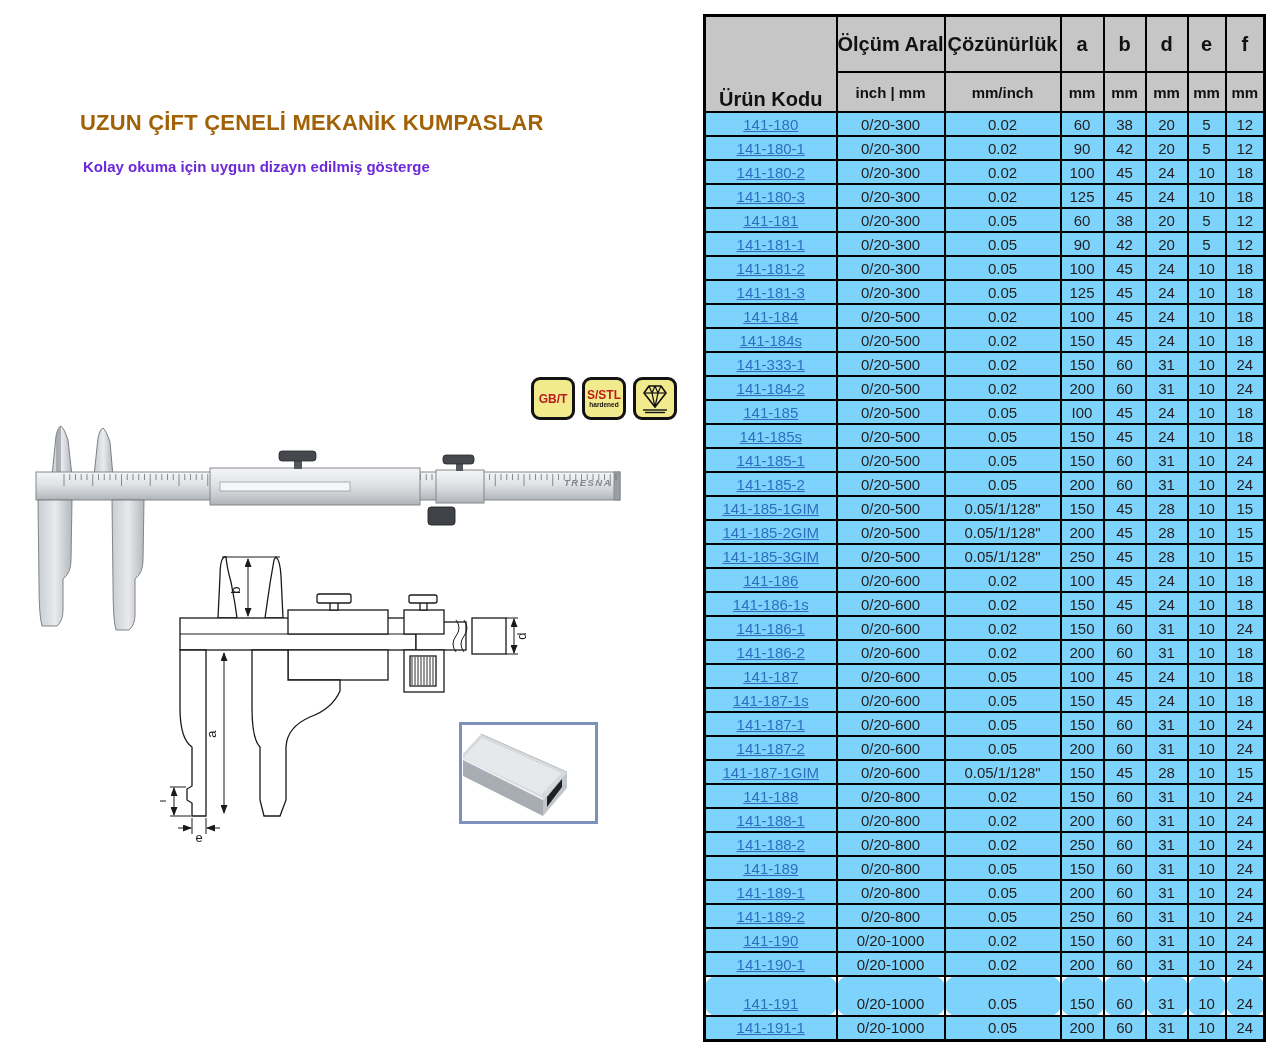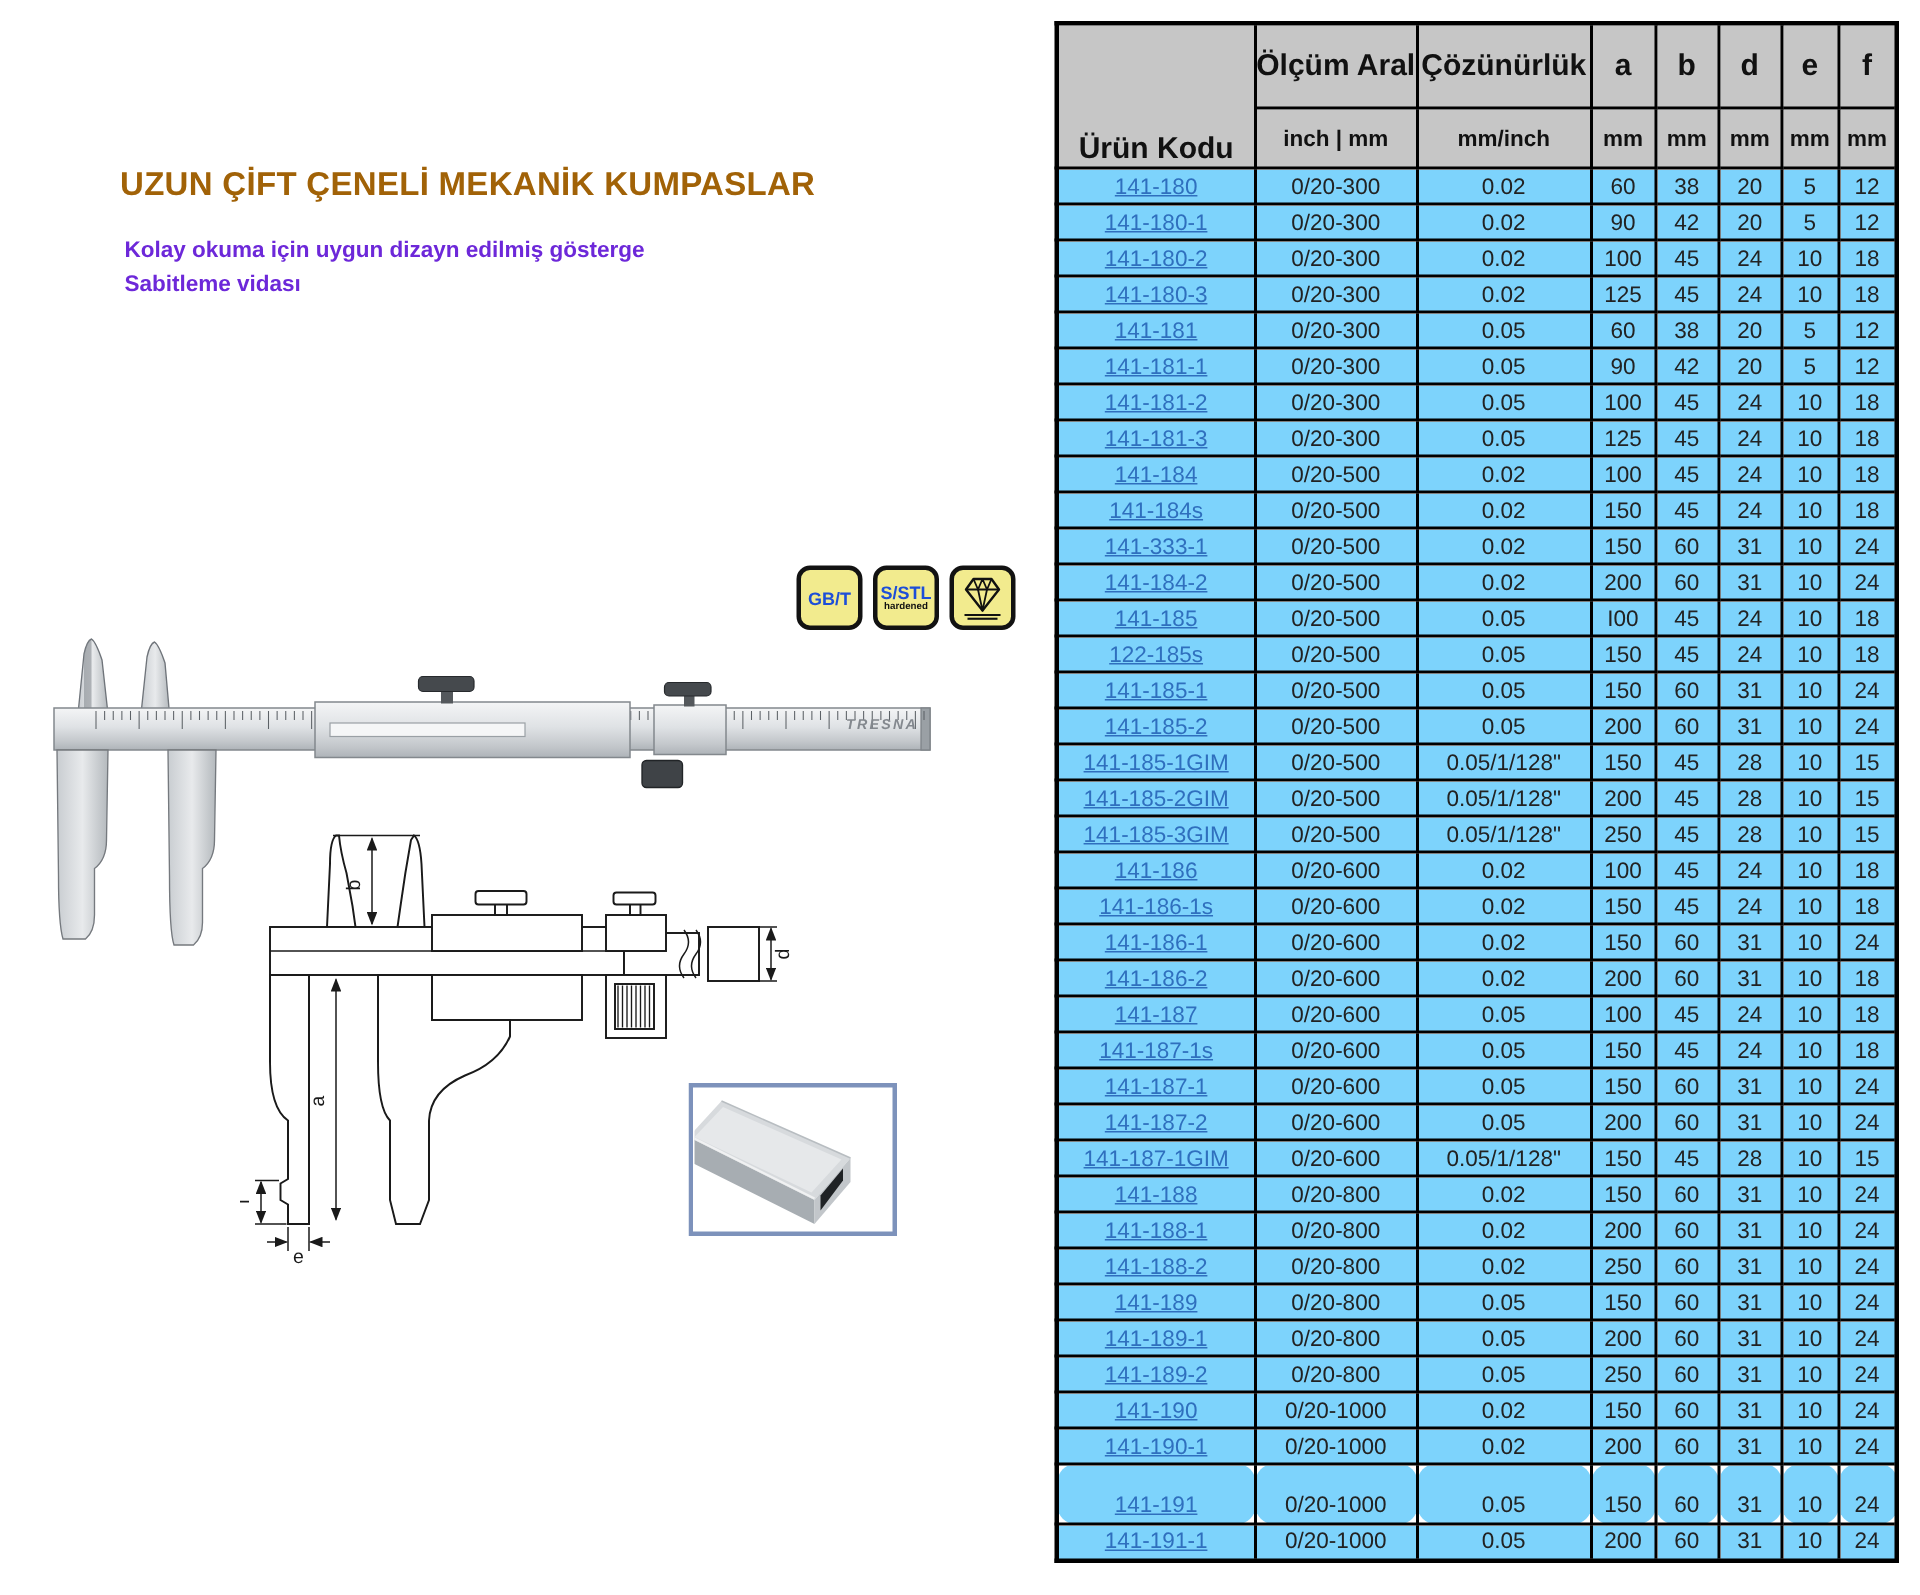--- a/index.html
+++ b/index.html
@@ -15,21 +15,21 @@
   .features{
     position:absolute;left:83px;top:155px;font-size:15px;font-weight:bold;
     line-height:23px;color:#6d28d9;
   }
   .badges{position:absolute;left:531px;top:377px;display:flex;gap:7px;}
   .badge{
     width:44px;height:43px;background:#f2eb8e;border:3px solid #121212;
     border-radius:9px;box-sizing:border-box;display:flex;flex-direction:column;
     align-items:center;justify-content:center;
   }
-  .badge .main{font-weight:bold;font-size:12px;line-height:12px;color:#1d4ed8;text-align:right;}
+  .badge .main{font-weight:bold;font-size:12px;line-height:12px;color:#b91c1c;text-align:right;}
   .badge .sub{font-weight:bold;font-size:6.5px;line-height:8px;color:#111;}
   .svg-abs{position:absolute;}
   
   table.product{
     position:absolute;left:703px;top:14px;width:560px;table-layout:fixed;
     border-collapse:collapse;border:3px solid #000;font-size:15px;
   }
   table.product th,table.product td{
     border:2px solid #000;text-align:center;padding:0;overflow:hidden;
     white-space:nowrap;
@@ -50,21 +50,20 @@
   .dim{stroke:#1a1a1a;stroke-width:1;fill:none;}
   .dimlabel{font-size:13px;fill:#1a1a1a;}
 </style>
 </head>
 <body>
 
 <div class="title">UZUN ÇİFT ÇENELİ MEKANİK KUMPASLAR</div>
 
 <div class="features">
     <div>Kolay okuma için uygun dizayn edilmiş  gösterge</div>
-    <div>Sabitleme vidası</div>
   </div>
 
 <div class="badges">
   <div class="badge">
     <span class="main">GB/T</span>
   </div>
   <div class="badge">
     <span class="main">S/STL</span>
     <span class="sub">hardened</span>
   </div>
@@ -468,21 +467,21 @@
         <td class="code"><a>141-185</a></td>
         <td class="val">0/20-500</td>
         <td class="val">0.05</td>
         <td class="val">I00</td>
         <td class="val">45</td>
         <td class="val">24</td>
         <td class="val">10</td>
         <td class="val">18</td>
       </tr>
       <tr>
-        <td class="code"><a>122-185s</a></td>
+        <td class="code"><a>141-185s</a></td>
         <td class="val">0/20-500</td>
         <td class="val">0.05</td>
         <td class="val">150</td>
         <td class="val">45</td>
         <td class="val">24</td>
         <td class="val">10</td>
         <td class="val">18</td>
       </tr>
       <tr class="shaded">
         <td class="code"><a>141-185-1</a></td>

